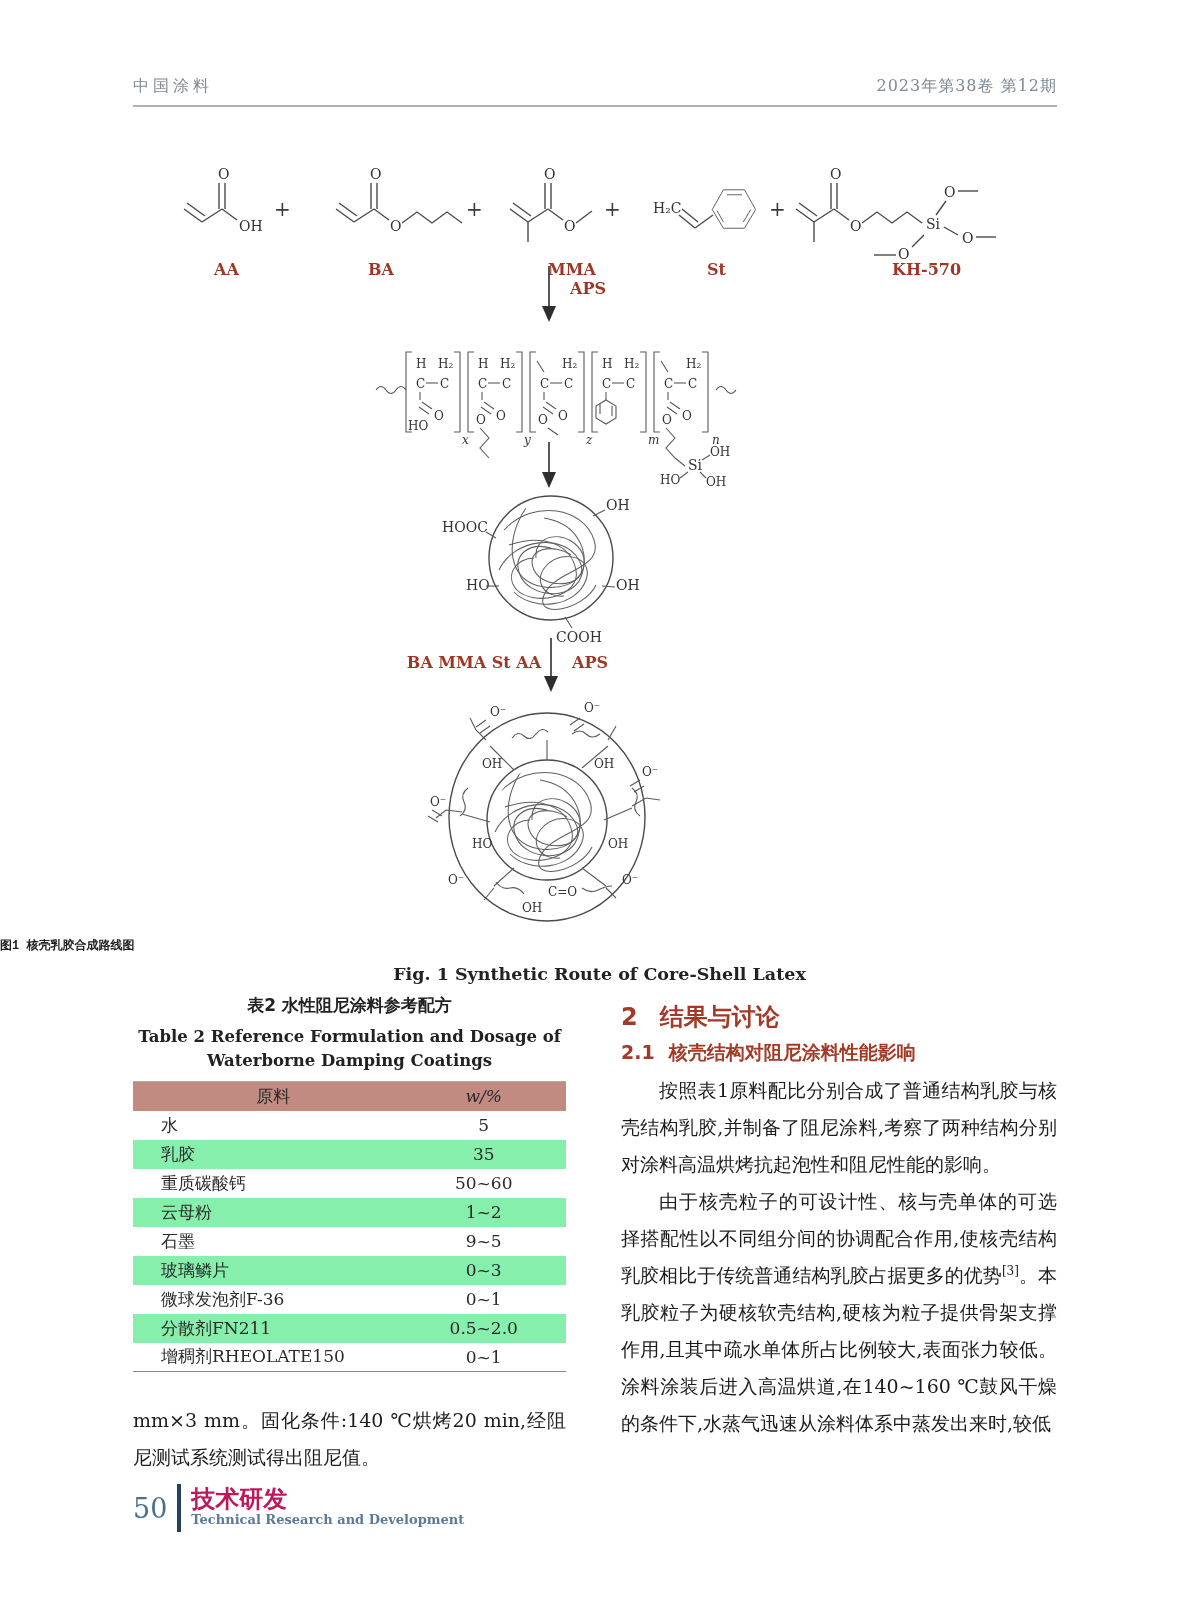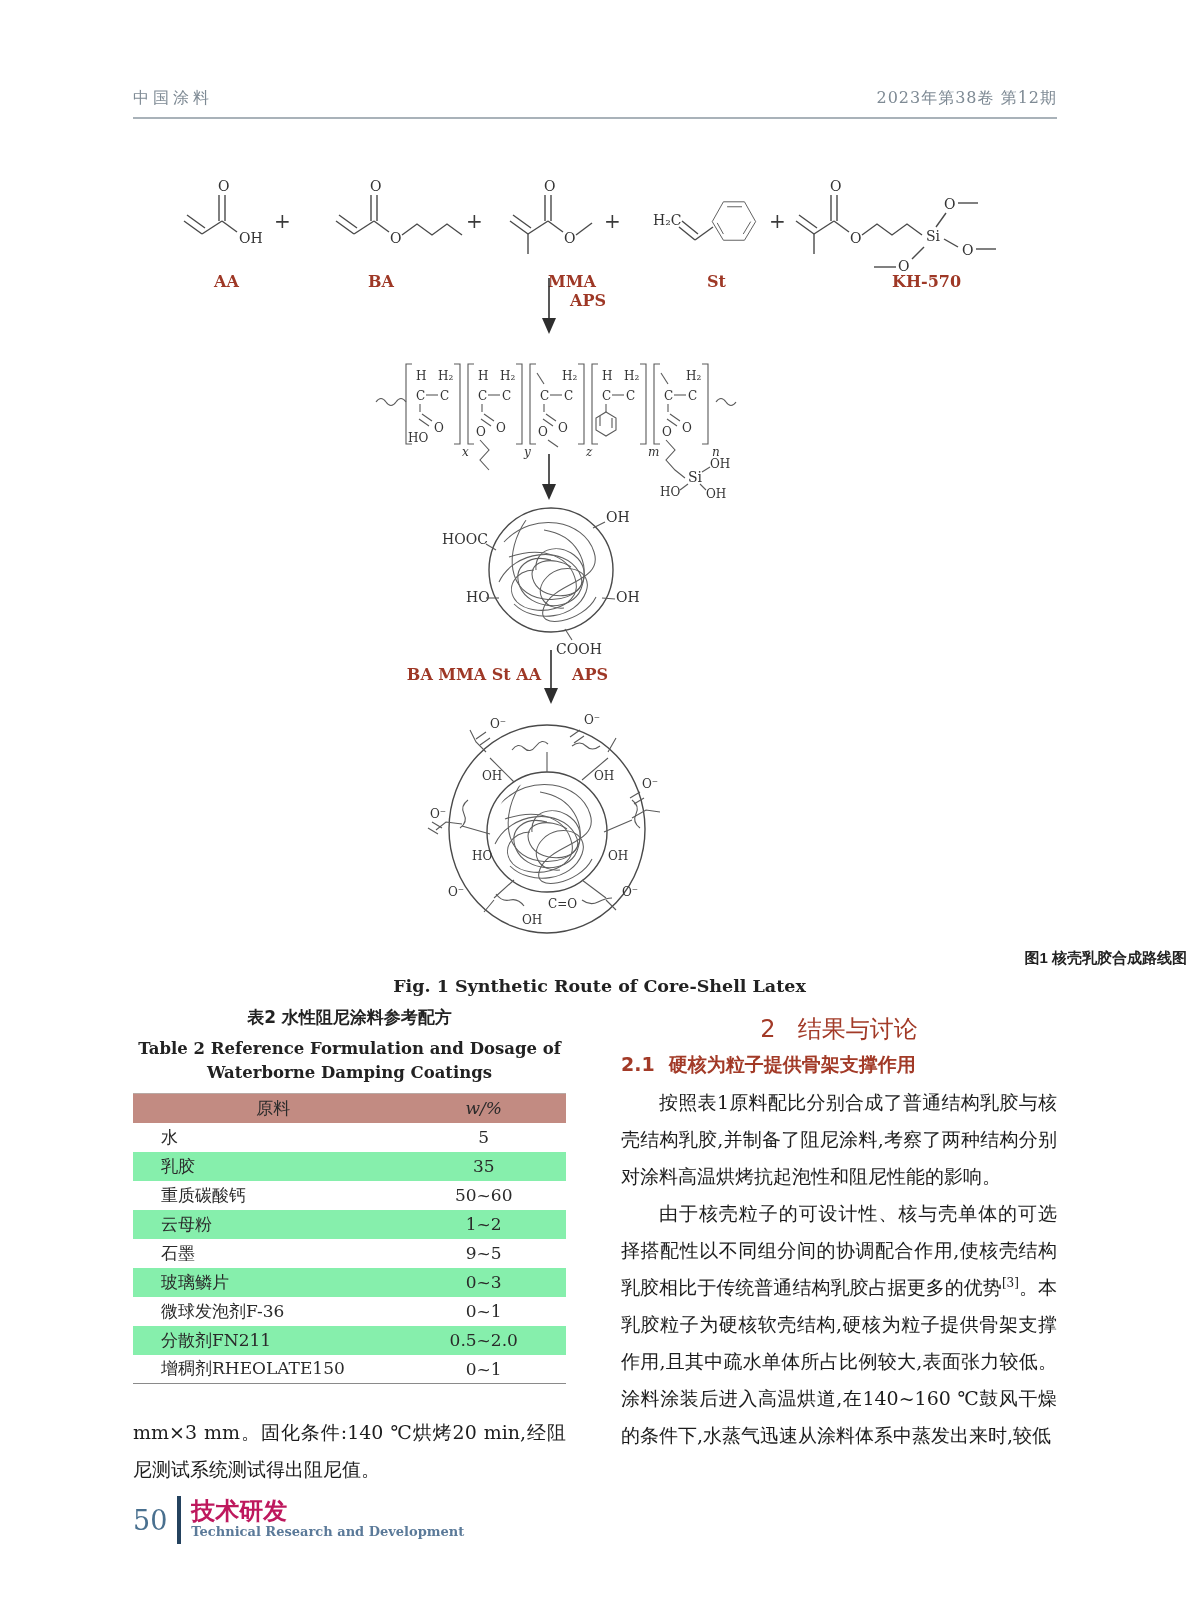--- a/index.html
+++ b/index.html
@@ -1,36 +1,36 @@
 <!DOCTYPE html>
 <html><head>
 <meta charset="utf-8">
 <style>
   * { margin:0; padding:0; box-sizing:border-box; }
   html,body { background:#ffffff; }
   .page {
-    position:relative; width:1187px; height:1552px; margin:16px auto;
+    position:relative; width:1187px; height:1552px; margin:4px auto;
     background:#ffffff; overflow:hidden;
     font-family:"DejaVu Serif","Liberation Serif",serif; color:#1c1c1c;
   }
   
   .pg-header {
     position:absolute; left:133px; right:130px; top:72px;
     display:flex; justify-content:space-between; align-items:flex-end;
     padding-bottom:8px; border-bottom:2px solid #a9b2b9;
     color:#7e8a94; font-size:16px;
   }
   .pg-header .journal { letter-spacing:4px; font-family:"DejaVu Sans","Liberation Sans",sans-serif; }
   .pg-header .issue   { letter-spacing:1px; }
 
   
   .fig-wrap { position:absolute; left:114px; top:136px; width:960px; height:795px; }
   .fig-caption-zh {
-    position:absolute; left:0; top:933px; width:100%; text-align:right;
-    font-family:Liberation Sans, sans-serif; font-weight:bold; font-size:15px; color:#222;
+    position:absolute; left:0; top:933px; width:100%; text-align:left;
+    font-family:Liberation Mono, monospace; font-weight:bold; font-size:12px; color:#222;
   }
   .fig-caption-en {
     position:absolute; left:0; top:960px; width:100%; text-align:center;
     font-weight:bold; font-size:17.5px; color:#222;padding-left:12px;
   }
   svg .bond { stroke:#4a4a4a; stroke-width:1.4; fill:none; }
   svg .thin { stroke:#5a5a5a; stroke-width:1.1; fill:none; }
   svg .tangle { stroke:#5f5f5f; stroke-width:1.05; fill:none; }
   svg .atom { font-family:"DejaVu Serif","Liberation Serif",serif; font-size:14px; fill:#333; }
   svg .atom-sm { font-family:"DejaVu Serif","Liberation Serif",serif; font-size:12px; fill:#333; }
@@ -60,21 +60,21 @@
   table.formula th.c1 { text-align:center; padding-left:12px; }
   .wpct { font-style:italic; }
   .left-note { margin-top:30px; font-size:19px; line-height:37px; text-align:justify; color:#1c1c1c; }
 
   
   .right-col { position:absolute; left:621px; top:986px; width:436px; }
   .right-col p { font-size:19px; line-height:37px; text-align:justify; text-indent:2em; color:#1c1c1c; }
   .right-col p sup { font-size:12px; line-height:0; }
   .sec-h2 {
     margin:11px 0 7px 0; color:#a23a27; font-family:"DejaVu Sans","Liberation Sans",sans-serif;
-    font-weight:normal; font-size:24px;text-align:center;
+    font-weight:bold; font-size:24px;
   }
   .sec-h2 .num { margin-right:22px; }
   .sec-h21 {
     margin:2px 0 6px 0; color:#a23a27; font-family:"DejaVu Sans","Liberation Sans",sans-serif;
     font-weight:bold; font-size:19px;
   }
   .sec-h21 .num { margin-right:14px; }
 
   
   .pg-footer { position:absolute; left:133px; top:1480px; display:flex; align-items:center; }
@@ -404,21 +404,21 @@
     <p class="left-note">mm×3 mm。固化条件:140 ℃烘烤20 min,经阻尼测试系统测试得出阻尼值。</p>
   </div>
 
   <div class="right-col">
 
     <div class="sec-h2">
       <span class="num">2</span><span>结果与讨论</span>
     </div>
 
     <div class="sec-h21">
-      <span class="num">2.1</span><span>硬核为粒子提供骨架支撑作用</span>
+      <span class="num">2.1</span><span>核壳结构对阻尼涂料性能影响</span>
     </div>
 
     <p>按照表1原料配比分别合成了普通结构乳胶与核壳结构乳胶,并制备了阻尼涂料,考察了两种结构分别对涂料高温烘烤抗起泡性和阻尼性能的影响。</p>
 
     <p><span>由于核壳粒子的可设计性、核与壳单体的可选择搭配性以不同组分间的协调配合作用,使核壳结构乳胶相比于传统普通结构乳胶占据更多的优势</span><sup>[3]</sup><span>。本乳胶粒子为硬核软壳结构,硬核为粒子提供骨架支撑作用,且其中疏水单体所占比例较大,表面张力较低。涂料涂装后进入高温烘道,在140~160 ℃鼓风干燥的条件下,水蒸气迅速从涂料体系中蒸发出来时,较低</span></p>
   </div>
 
   <div class="pg-footer">
     <span class="pageno">50</span>
     <span class="bar"></span>

